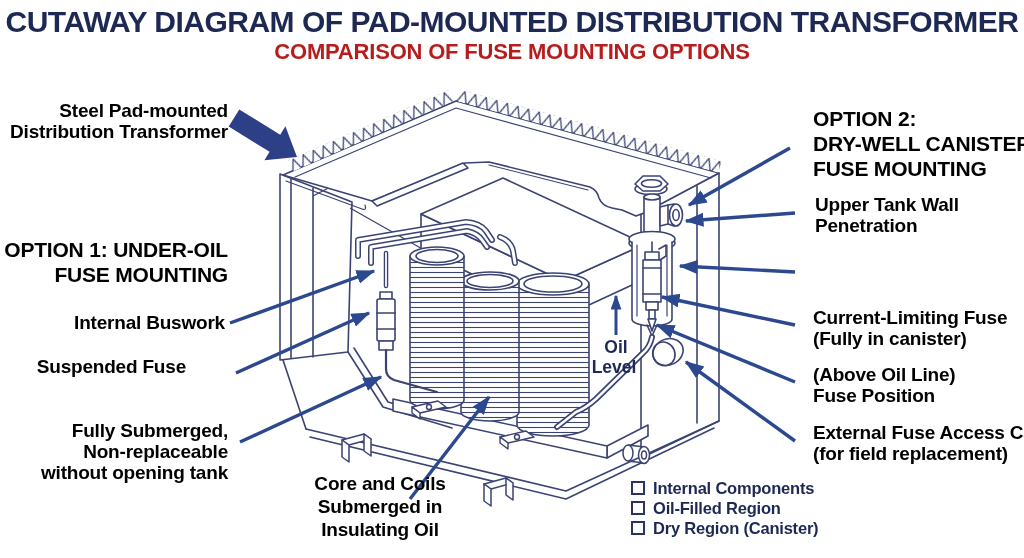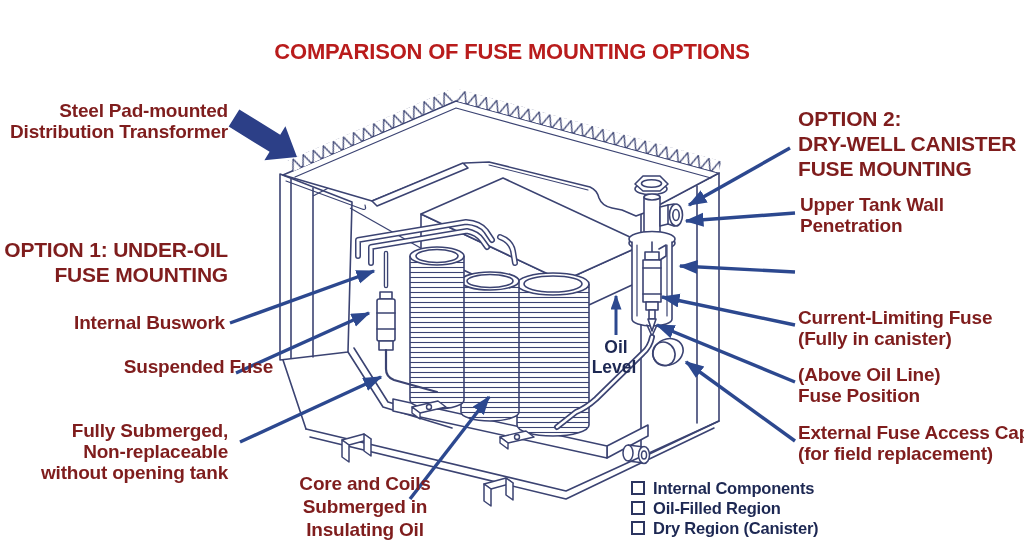--- a/index.html
+++ b/index.html
@@ -3,22 +3,22 @@
 <meta charset="utf-8">
 <style>
   html,body{margin:0;padding:0;background:#ffffff;}
   #canvas{position:relative;width:1024px;height:558px;background:#ffffff;overflow:hidden;
           font-family:"Liberation Sans", sans-serif;color:#1d2853;}
   #art{position:absolute;left:0;top:0;width:1024px;height:558px;}
   .title{position:absolute;top:5px;left:0;width:1024px;text-align:center;
          font-size:30px;font-weight:800;letter-spacing:-0.5px;color:#1d2853;white-space:nowrap;}
   .subtitle{position:absolute;top:39px;left:0;width:1024px;text-align:center;
          font-size:22px;font-weight:600;letter-spacing:-0.2px;color:#b91c1c;white-space:nowrap;}
-  .ann{position:absolute;color:#7f1d1d;font-weight:600;font-size:19px;line-height:21px;
-       letter-spacing:-0.2px;white-space:nowrap;}
+  .ann{position:absolute;color:#000000;font-weight:600;font-size:19px;line-height:21px;
+       letter-spacing:-0.2px;white-space:nowrap;margin-left:15px;}
   .ann.left{text-align:right;}
   .ann.right{text-align:left;}
   .ann.head{font-weight:800;font-size:21px;line-height:25px;}
   .ann.ctr{text-align:center;line-height:23px;}
   .legend{position:absolute;left:631px;top:478px;}
   .legend-row{display:flex;align-items:center;height:20px;}
   .legend-box{display:inline-block;width:14px;height:14px;border:2.2px solid #2b3460;
               margin-right:8px;background:#ffffff;box-sizing:border-box;}
   .legend-label{font-size:16.5px;font-weight:600;letter-spacing:-0.2px;white-space:nowrap;}
 </style>
@@ -220,34 +220,35 @@
       <line x1="795" y1="213" x2="686" y2="221" marker-end="url(#ah)"></line>
       <line x1="795" y1="272" x2="680" y2="266" marker-end="url(#ah)"></line>
       <line x1="795" y1="325" x2="662" y2="297" marker-end="url(#ah)"></line>
       <line x1="795" y1="382" x2="657" y2="325" marker-end="url(#ah)"></line>
       <line x1="795" y1="441" x2="686" y2="362" marker-end="url(#ah)"></line>
     </g>
 
     <polygon points="228.7,126.5 239.3,109.5 280.2,134.8 285.4,126.3 297,157 264.4,160.3 269.6,151.8" fill="#2c3f87"></polygon>
   </svg>
 
+  <div class="title">CUTAWAY DIAGRAM OF PAD-MOUNTED DISTRIBUTION TRANSFORMER</div>
   <div class="subtitle">COMPARISON OF FUSE MOUNTING OPTIONS</div>
 
   <div class="ann left" style="top:100px;right:796px">
     <div>Steel Pad-mounted</div>
     <div>Distribution Transformer</div>
   </div>
   <div class="ann left head" style="top:237px;right:796px">
     <div>OPTION 1: UNDER-OIL</div>
     <div>FUSE MOUNTING</div>
   </div>
   <div class="ann left" style="top:312px;right:799px">
     <div>Internal Buswork</div>
   </div>
-  <div class="ann left" style="top:356px;right:751px">
+  <div class="ann left" style="top:356px;right:838px">
     <div>Suspended Fuse</div>
   </div>
   <div class="ann left" style="top:420px;right:796px">
     <div>Fully Submerged,</div>
     <div>Non-replaceable</div>
     <div>without opening tank</div>
   </div>
   <div class="ann ctr" style="top:472px;left:250px;width:230px">
     <div>Core and Coils</div>
     <div>Submerged in</div>

